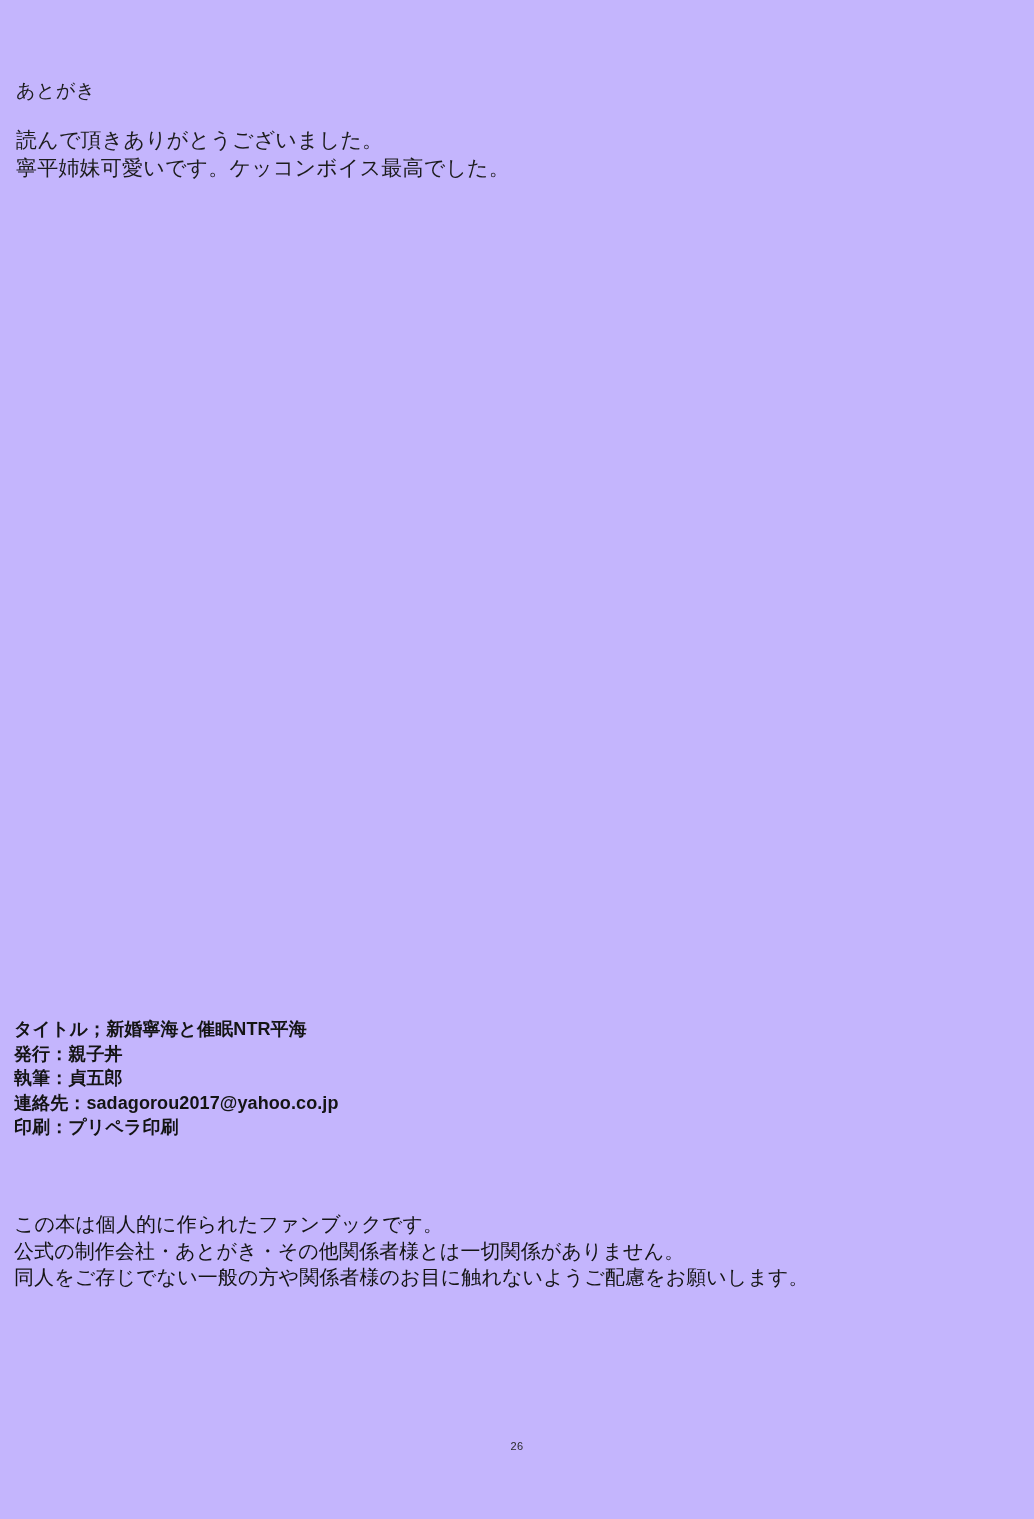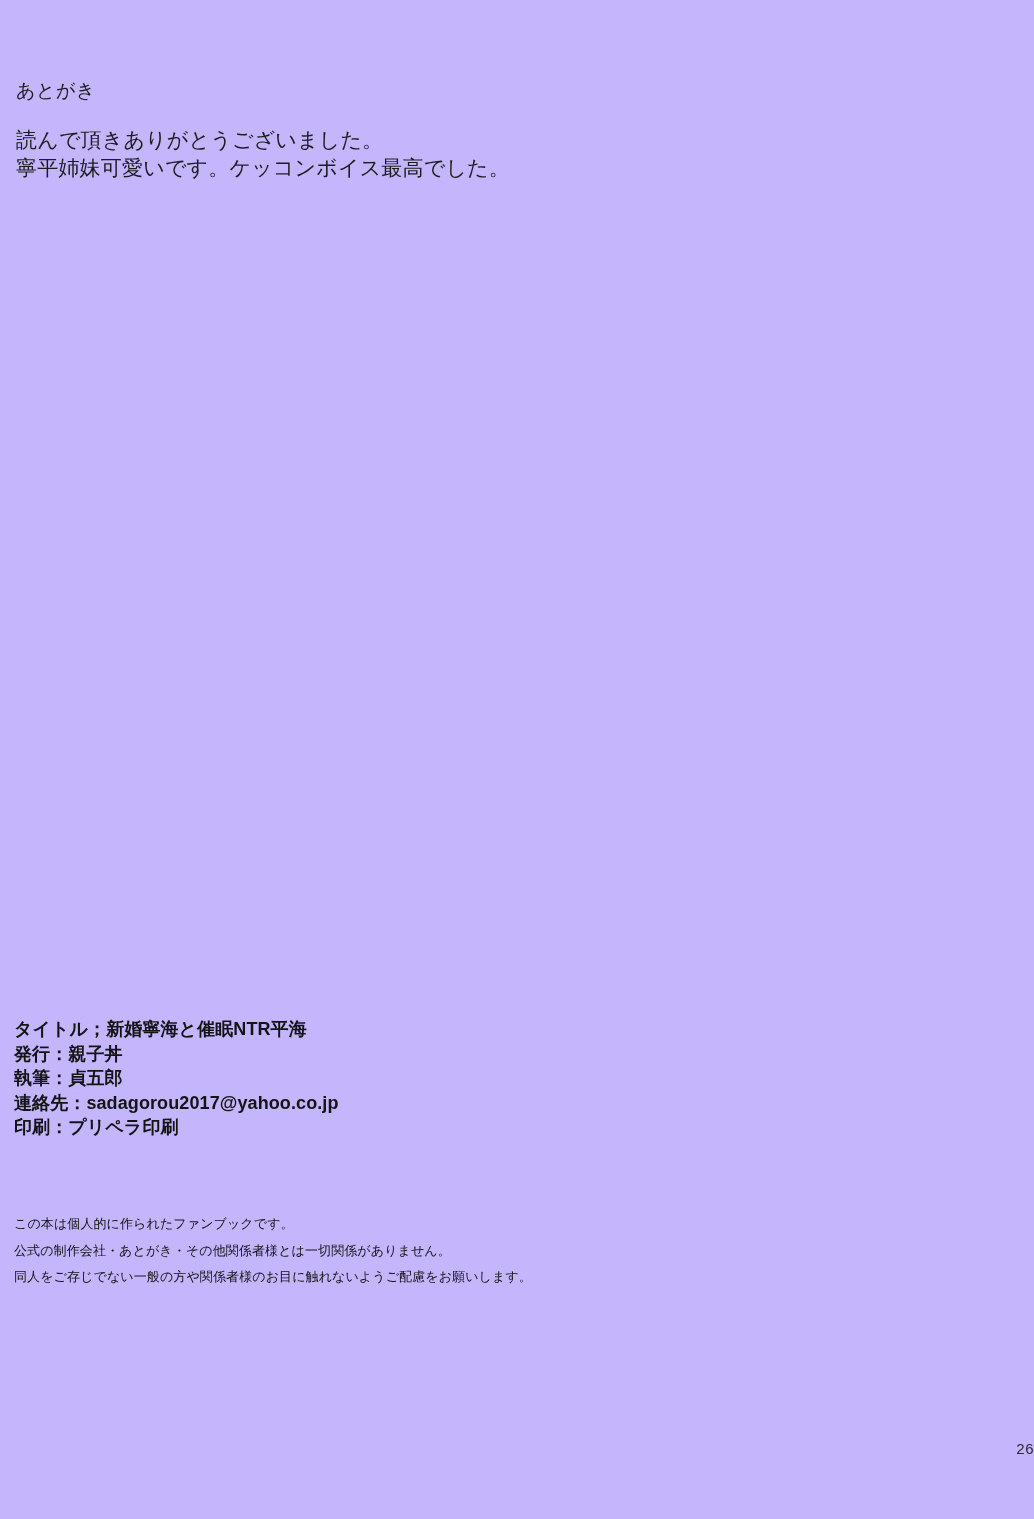--- a/index.html
+++ b/index.html
@@ -60,35 +60,35 @@
   }
 
   
   .notice {
     position: absolute;
     left: 14px;
     top: 1211px;
     width: 900px;
   }
   .notice-line {
-    font-size: 13px;
+    font-size: 20px;
     line-height: 26.5px;
     letter-spacing: 0.1px;
     margin: 0;
     color: #141414;
   }
 
   
   .page-number {
     position: absolute;
     left: 0;
     right: 0;
     top: 1440px;
-    text-align: right;
-    font-size: 15px;
+    text-align: center;
+    font-size: 11px;
     color: #2a2a2a;
     letter-spacing: 0.5px;
   }
 </style>
 </head>
 <body>
 
 <div class="page">
 
   <section class="afterword">

